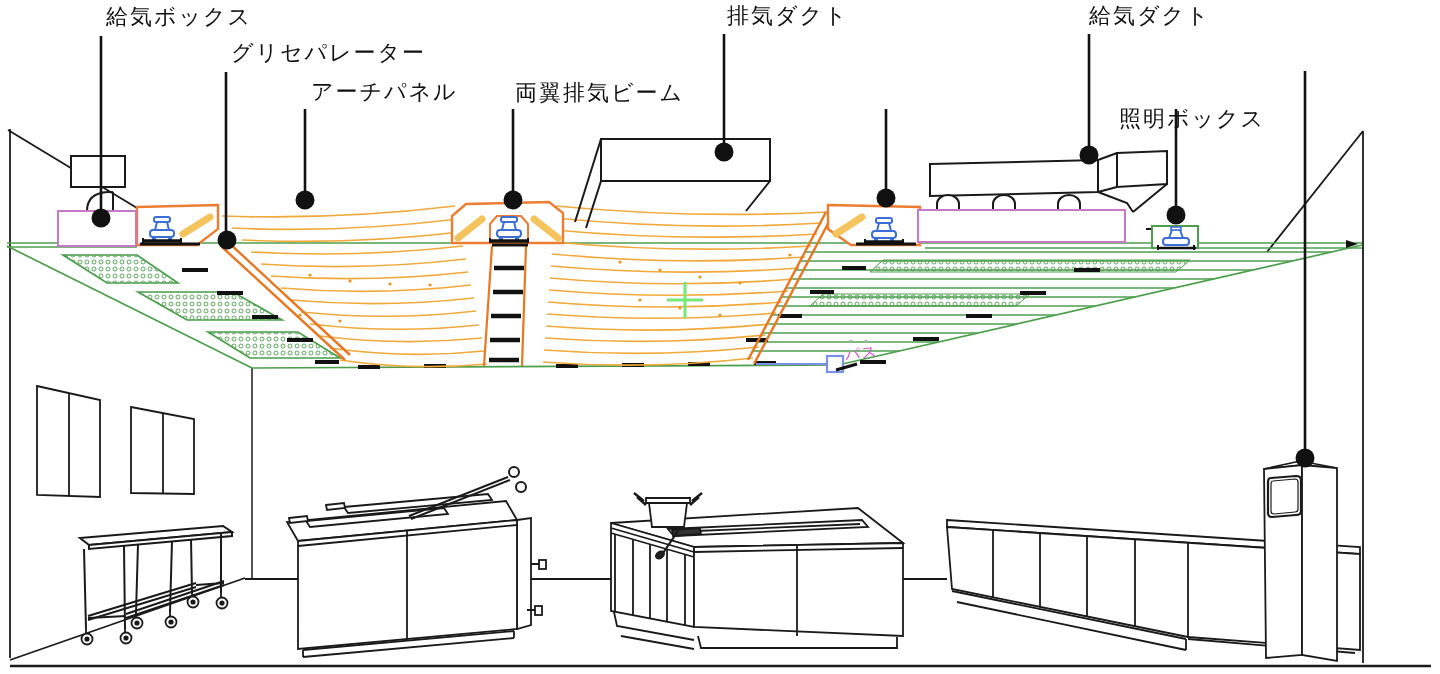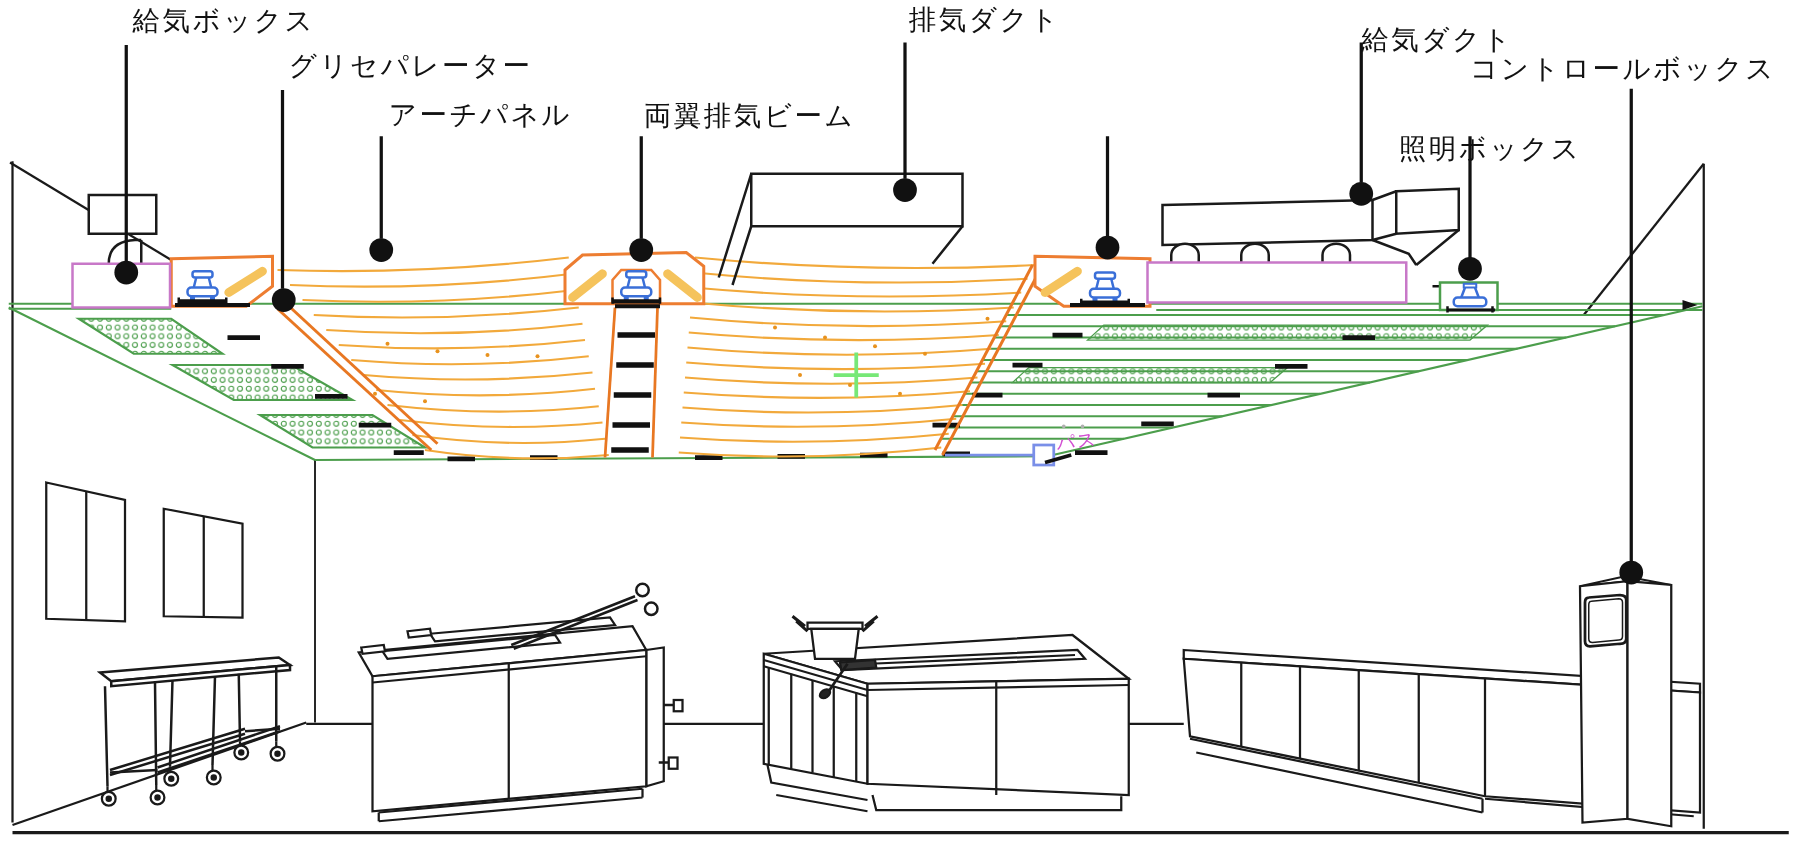--- a/index.html
+++ b/index.html
@@ -300,18 +300,17 @@
     <path d="M1176,109 V207" fill="none"></path>
         <circle cx="1176" cy="215" r="9.5" stroke="none"></circle>
   </g>
 </svg>
 
 <div class="lbl" style="left:106px;top:5px;">給気ボックス</div>
 <div class="lbl" style="left:231px;top:41px;">グリセパレーター</div>
 <div class="lbl" style="left:311px;top:80px;">アーチパネル</div>
 <div class="lbl" style="left:515px;top:81px;">両翼排気ビーム</div>
 <div class="lbl" style="left:727px;top:4px;">排気ダクト</div>
-<div class="lbl" style="left:1089px;top:20px;">給気ダクト</div>
-<div class="lbl" style="left:1176px;top:43px;">コントロールボックス</div>
+<div class="lbl" style="left:1089px;top:4px;">給気ダクト</div>
 <div class="lbl" style="left:1119px;top:80px;margin-top:27px;">照明ボックス</div>
 <div class="cad-note" style="left:845px;top:344px;">パス</div>
 
 </div>
 
 </body></html>

